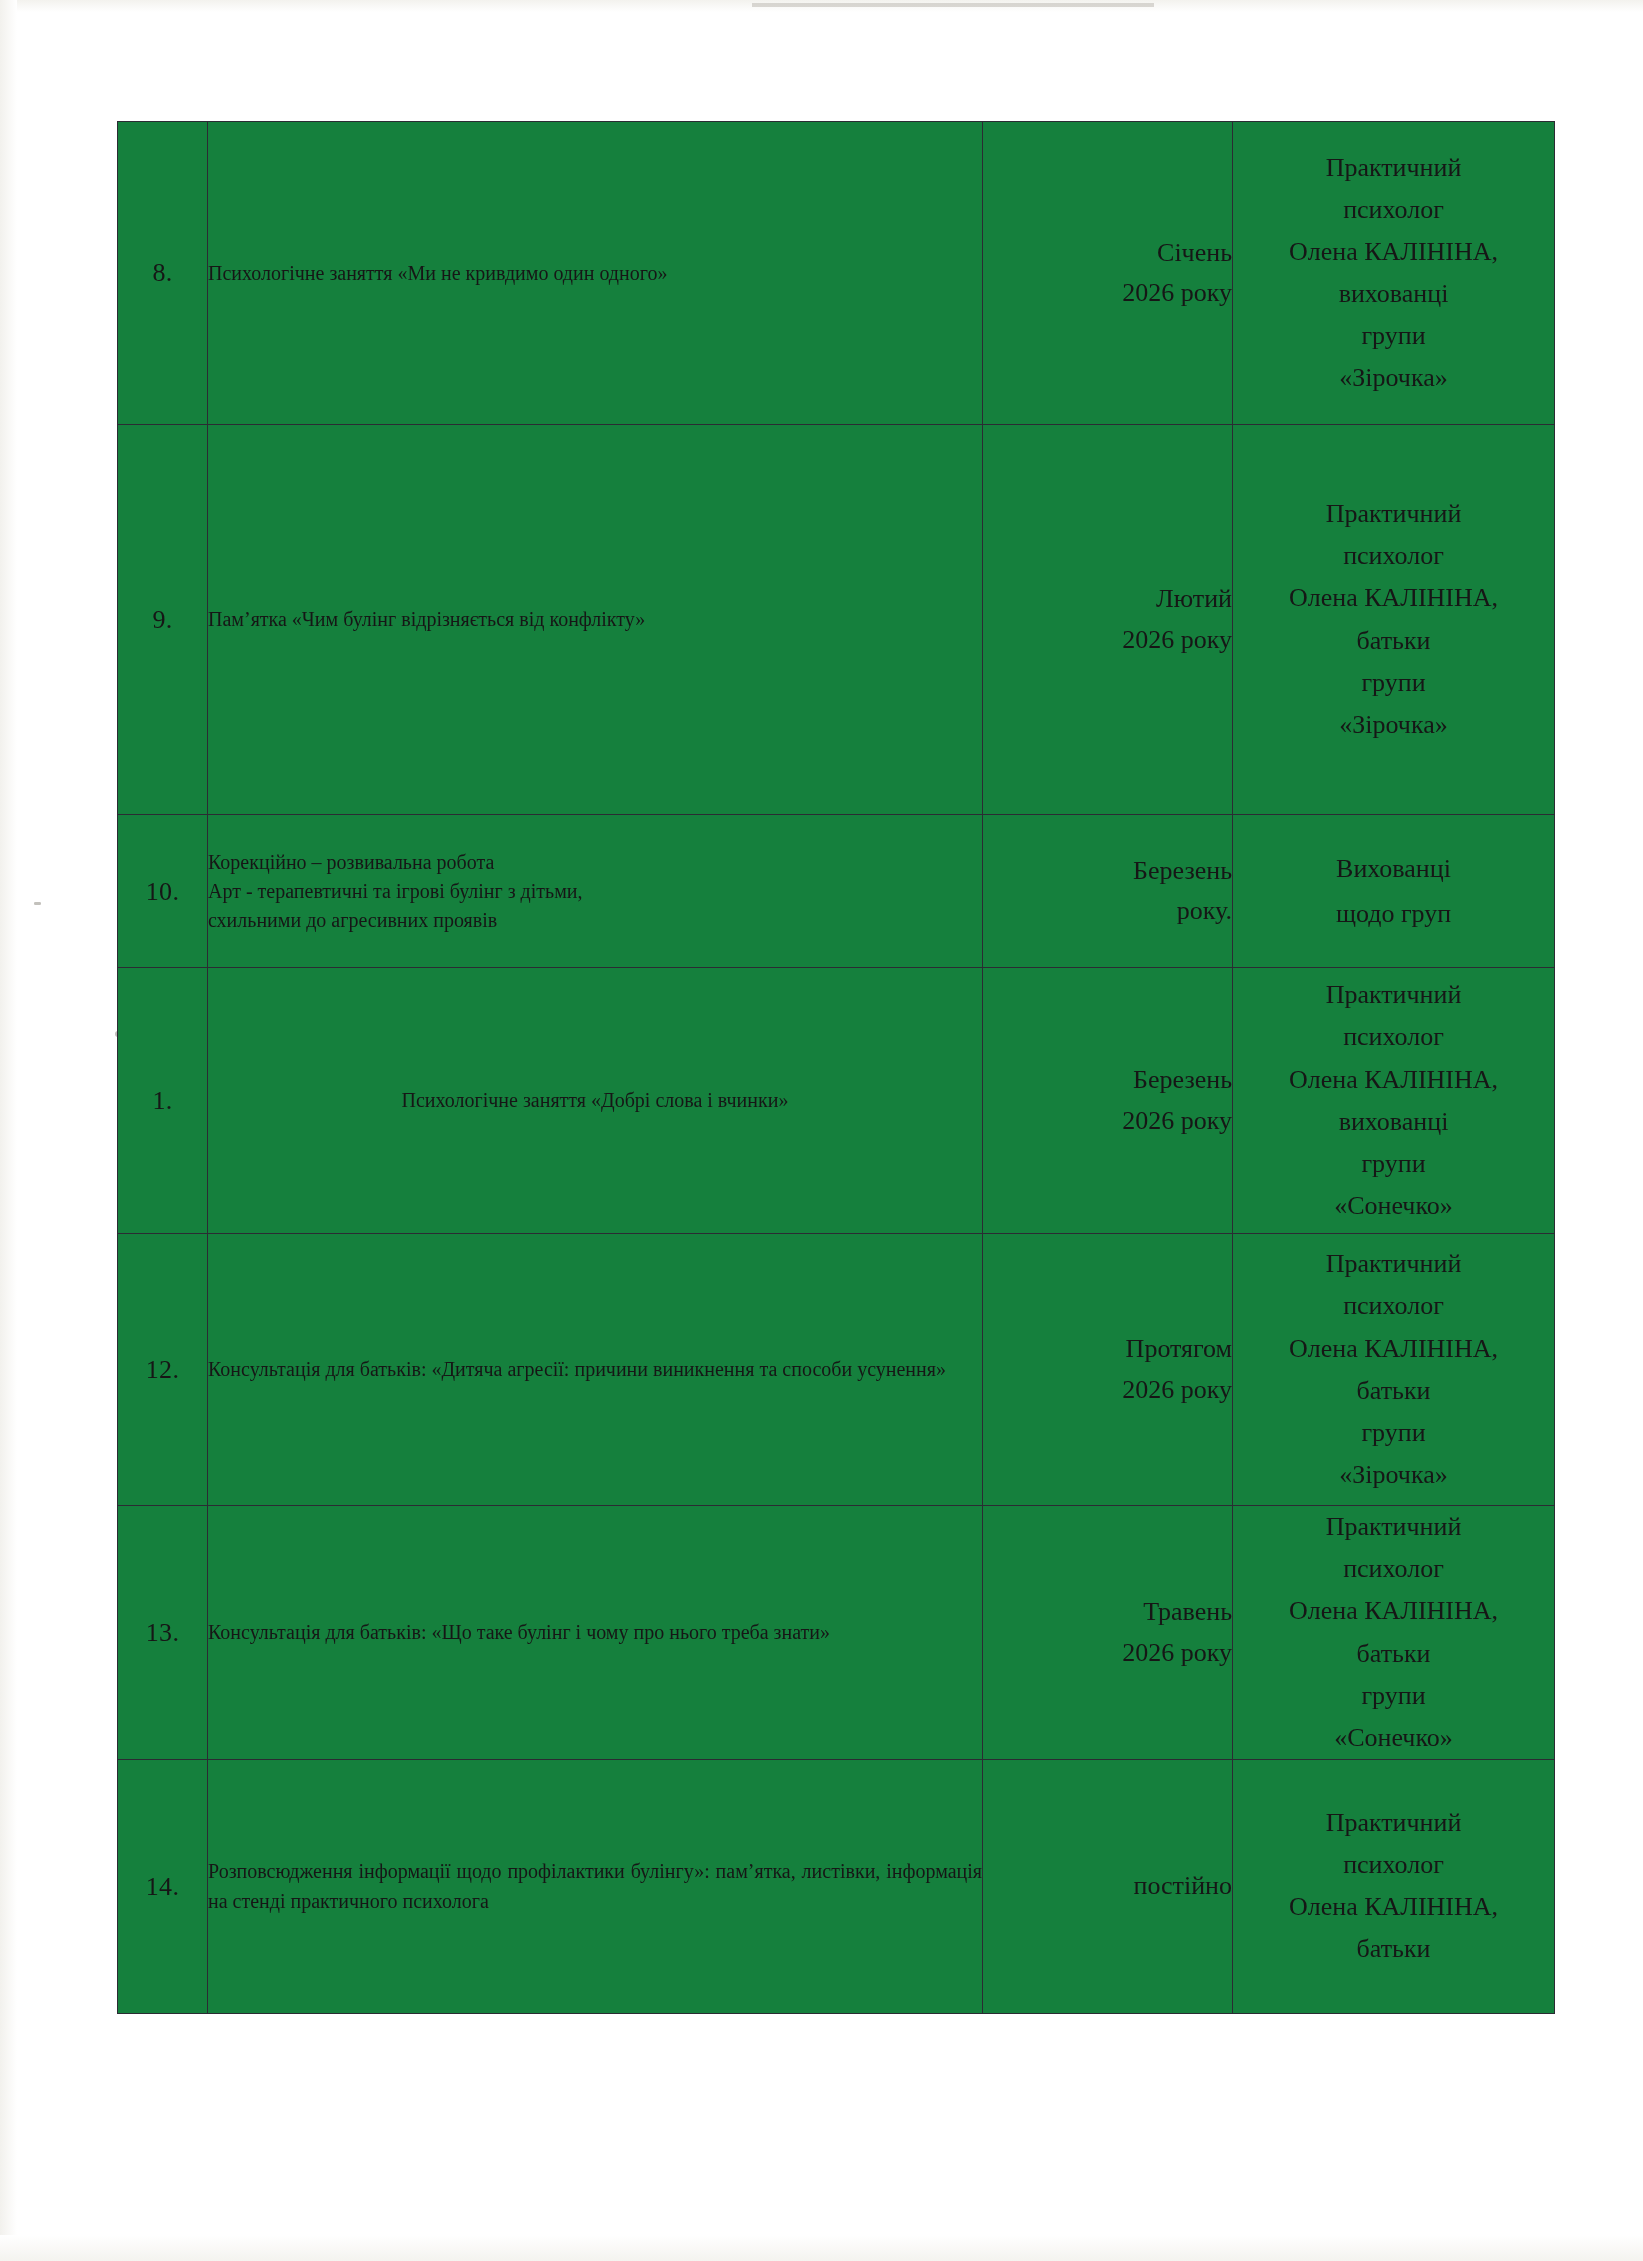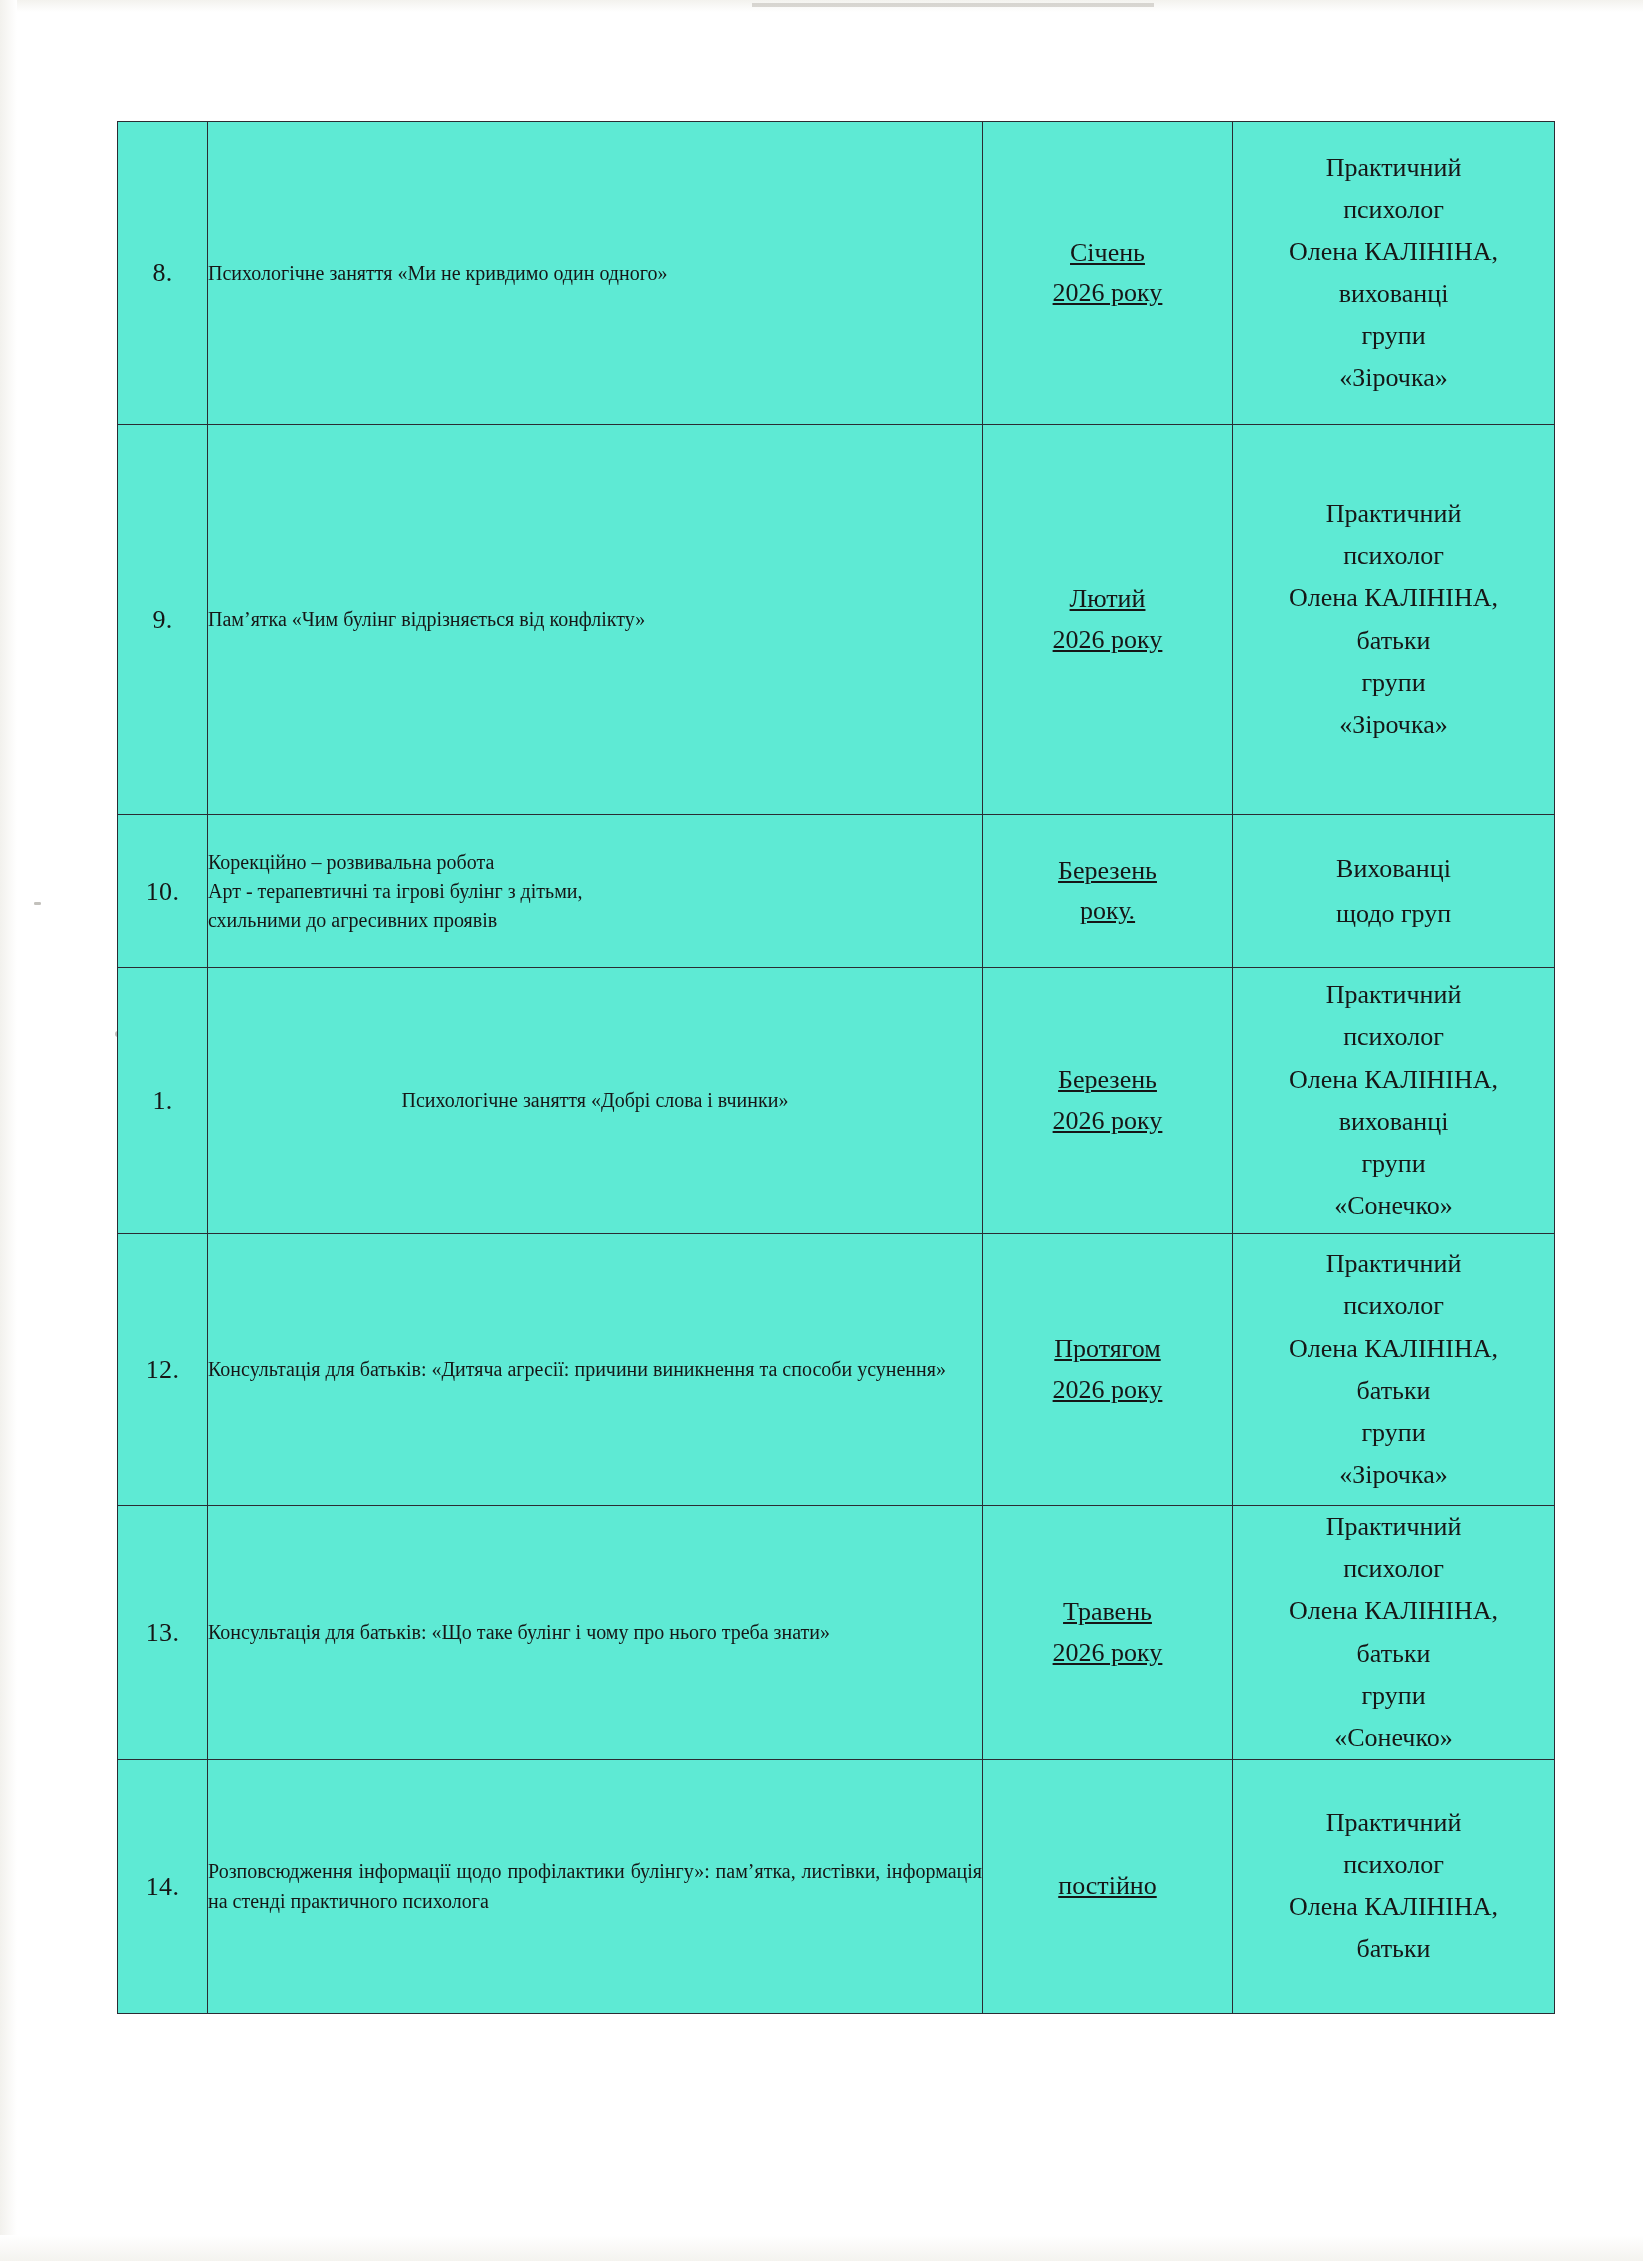--- a/index.html
+++ b/index.html
@@ -34,21 +34,21 @@
     position:absolute;
     left:117px; top:121px;
     width:1436px;
     border-collapse:collapse;
     table-layout:fixed;
   }
   table.plan td{
     border:1.3px solid #2b2b33;
     vertical-align:middle;
     padding:0;
-    background:#5eead4;
+    background:#15803d;
   }
   col.c-num{width:90px;}
   col.c-act{width:775px;}
   col.c-date{width:250px;}
   col.c-resp{width:322px;}
 
   .num{
     text-align:center;
     font-size:26px;
     line-height:1.2;
@@ -57,25 +57,24 @@
   .act{
     font-size:20px;
     line-height:1.52;
     padding:6.5px 14.3px 6.5px 13px;
   }
   .act.justify{text-align:justify;text-align-last:left;}
   .act.left{text-align:left;}
   .act.center{text-align:center;}
   .act p{margin:0;}
   .date{
-    text-align:center;
+    text-align:right;
     font-size:26px;
     line-height:1.55;
     padding:5.2px 7.8px;
-    text-decoration:underline;
   }
   .resp{
     text-align:center;
     font-size:26px;
     line-height:1.62;
     padding:9px 6.5px;
   }
   .resp .ln{display:block;white-space:nowrap;}
   .date .ln{display:block;}
 

